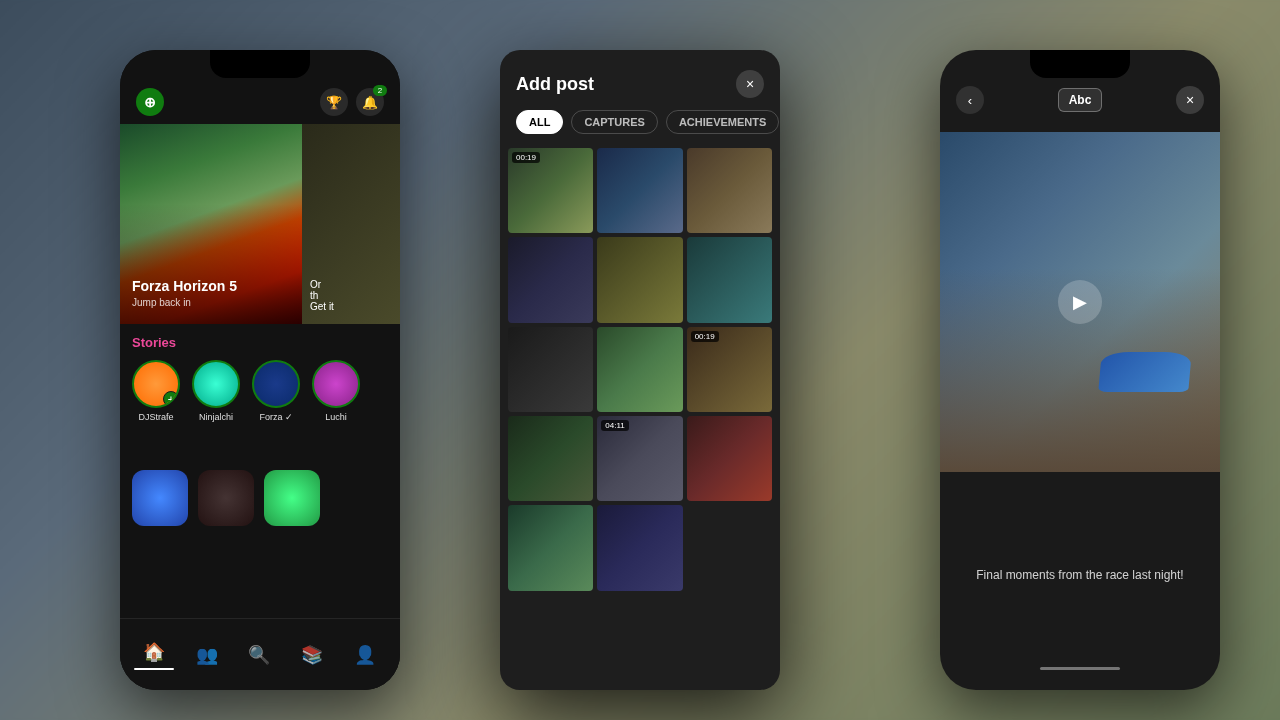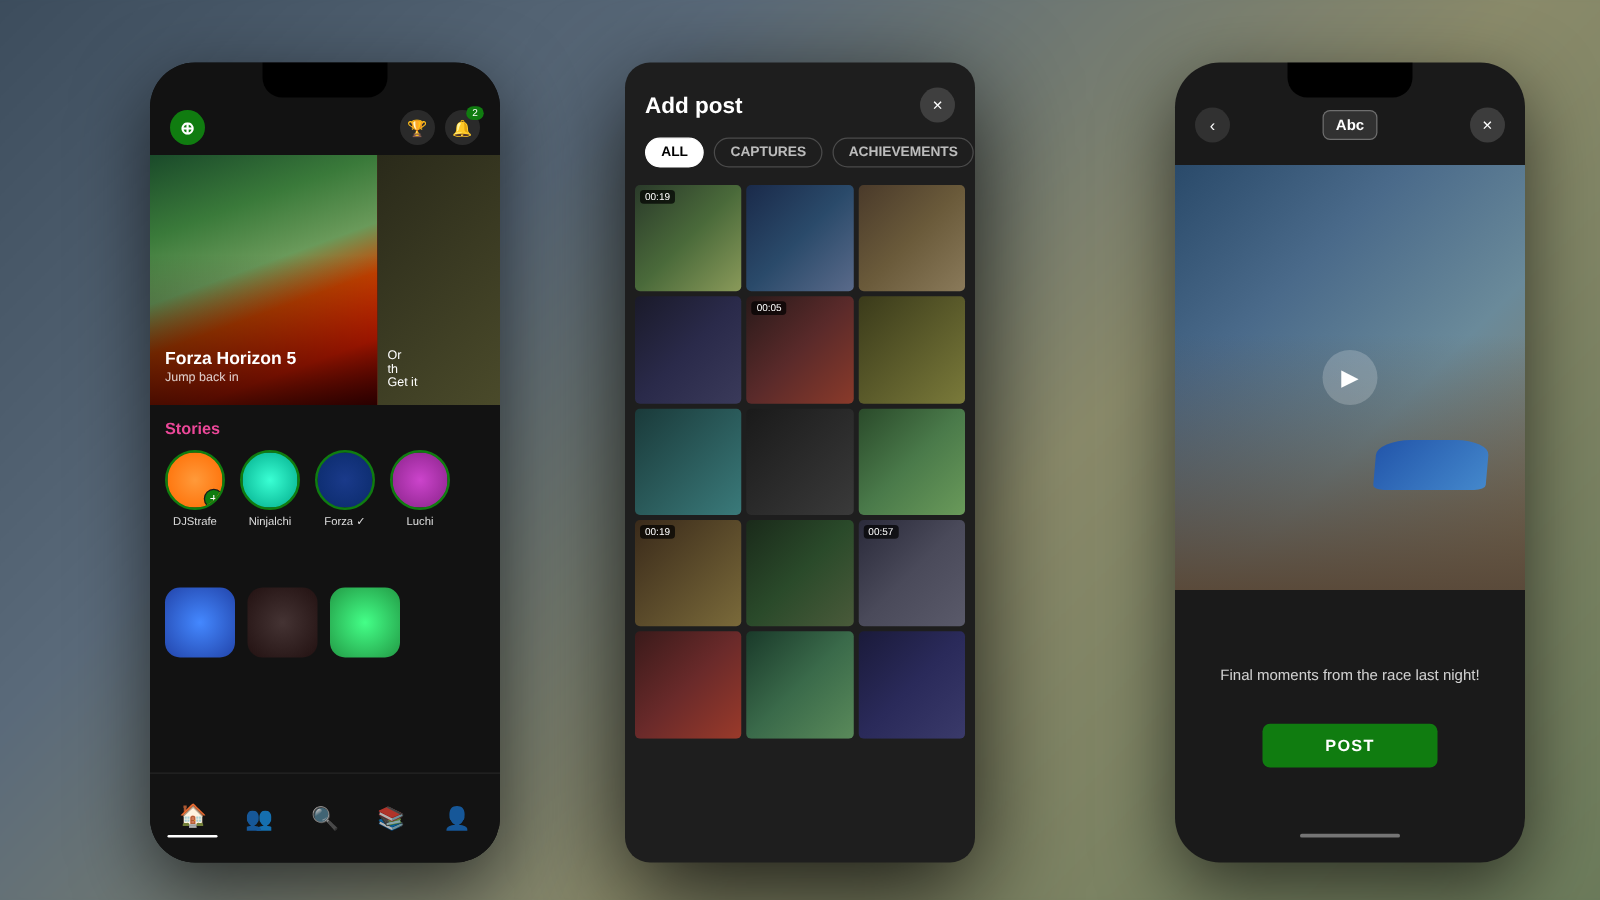--- a/index.html
+++ b/index.html
@@ -670,33 +670,30 @@
     <button class="filter-tab">ACHIEVEMENTS</button>
   </div>
 
   <div class="captures-grid">
     <div class="capture-thumb cap1">
       <span class="thumb-timer">00:19</span>
     </div>
     <div class="capture-thumb cap2"></div>
     <div class="capture-thumb cap3"></div>
     <div class="capture-thumb cap4"></div>
-    <div class="capture-thumb cap5">
-      <span class="thumb-timer">00:05</span>
-    </div>
     <div class="capture-thumb cap6"></div>
     <div class="capture-thumb cap7"></div>
     <div class="capture-thumb cap8"></div>
     <div class="capture-thumb cap9"></div>
     <div class="capture-thumb cap10">
       <span class="thumb-timer">00:19</span>
     </div>
     <div class="capture-thumb cap11"></div>
     <div class="capture-thumb cap12">
-      <span class="thumb-timer">00:57</span>
+      <span class="thumb-timer">04:11</span>
     </div>
     <div class="capture-thumb cap13"></div>
     <div class="capture-thumb cap14"></div>
     <div class="capture-thumb cap15"></div>
   </div>
 
 </div>
 
 <div class="phone phone-right">
   <div class="notch"></div>
@@ -711,17 +708,16 @@
     <div class="video-thumbnail">
       <div class="video-rocks"></div>
 
       <div style="position:absolute; bottom:80px; right:30px; width:90px; height:40px; background:linear-gradient(135deg, #2255aa 0%, #4488cc 100%); border-radius:30% 30% 10% 10%; transform:skewX(-5deg);"></div>
     </div>
     <div class="play-button">▶</div>
   </div>
 
   <div class="right-post-section">
     <div class="post-caption">Final moments from the race last night!</div>
-    <div class="post-btn">POST</div>
   </div>
 
   <div class="right-bottom-indicator"></div>
 </div>
 
 </body></html>

